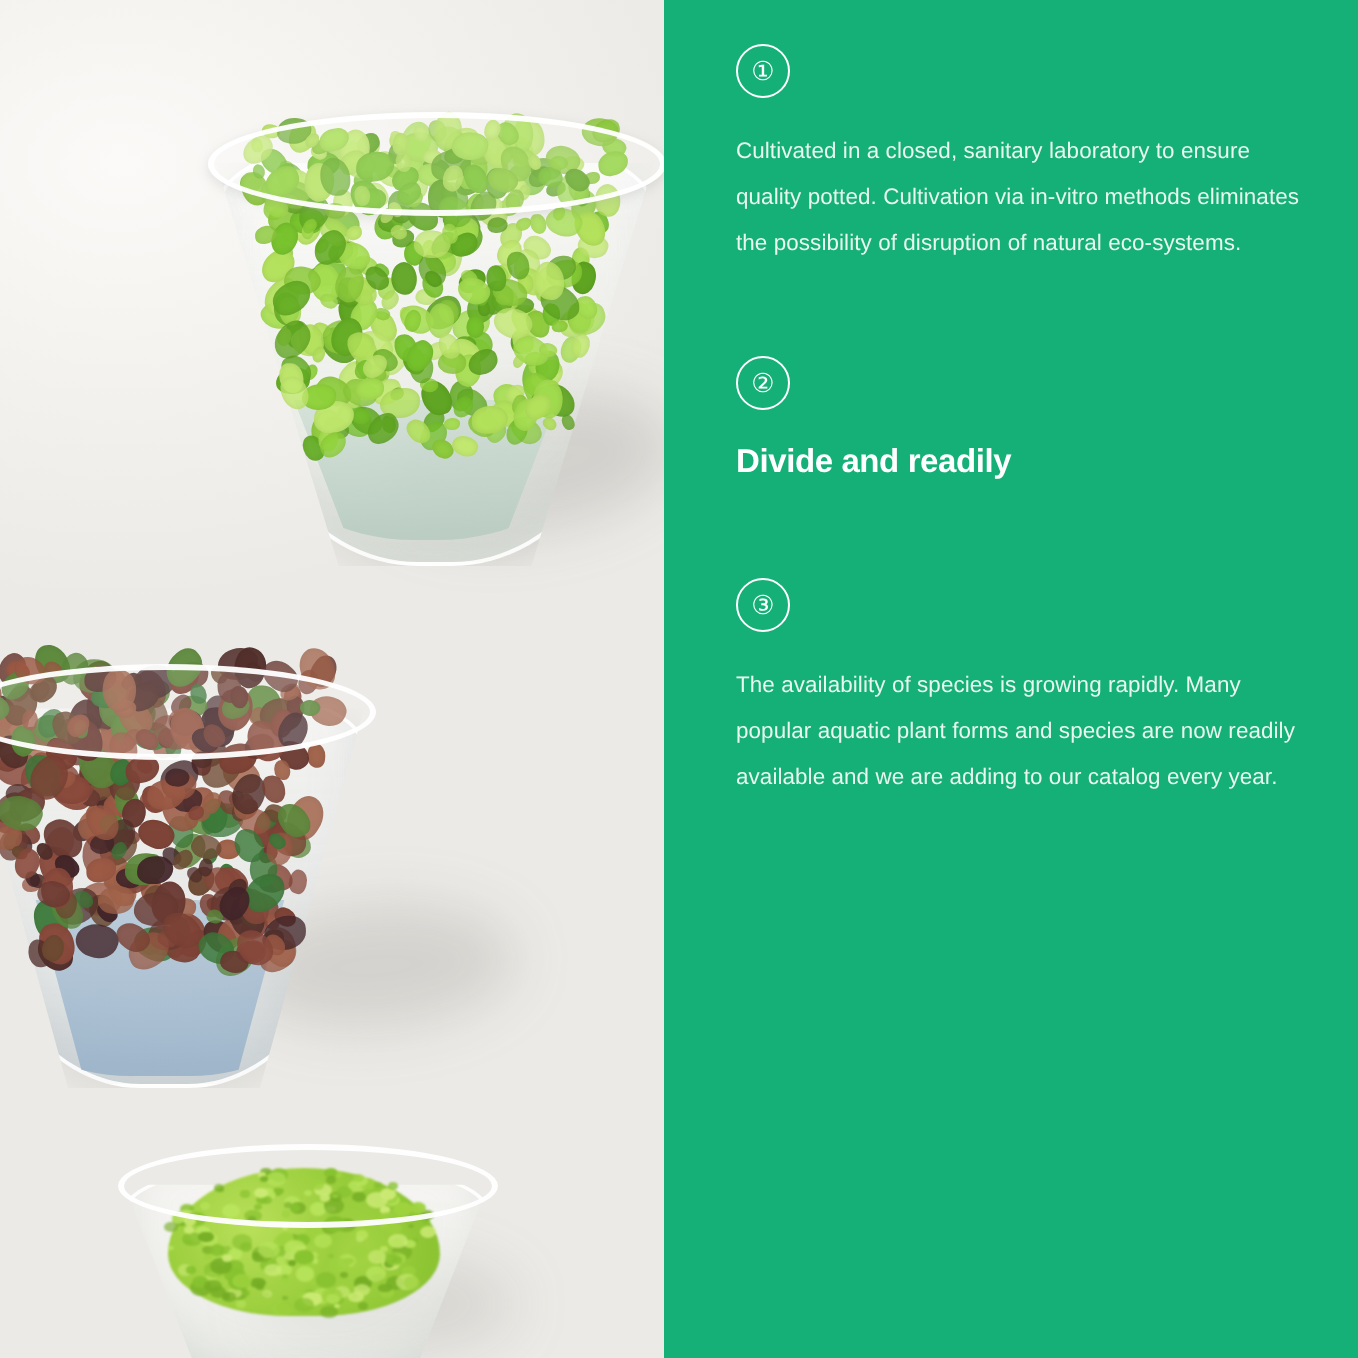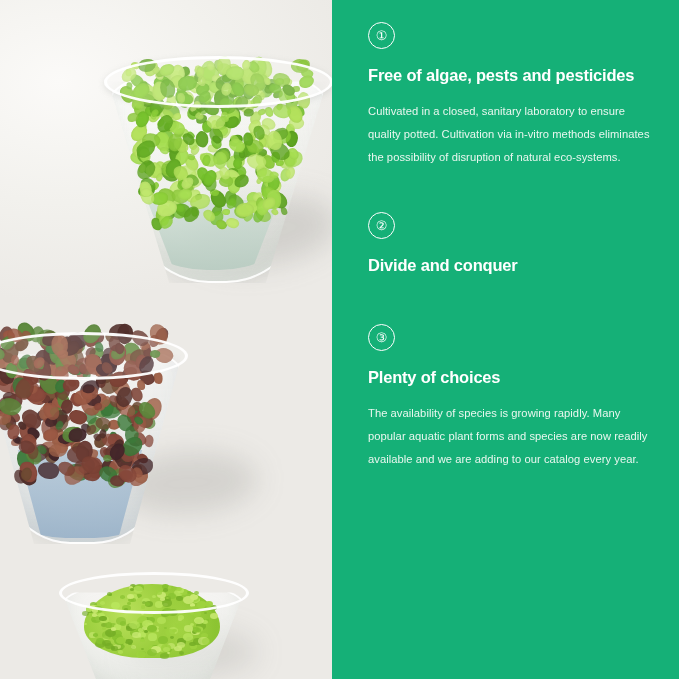--- a/index.html
+++ b/index.html
@@ -1149,30 +1149,28 @@
         </div>
       <div class="rim"></div>
     </div>
   </div>
 
   <div class="content-panel">
     <div class="blocks">
 
       <div class="block b1">
         <div class="num-circle">①</div>
-        <h2 class="block-title">Free of algae, pests and pesticides</h2>
         <p class="block-body">Cultivated in a closed, sanitary laboratory to ensure quality potted. Cultivation via in-vitro methods eliminates the possibility of disruption of natural eco-systems.</p>
       </div>
 
       <div class="block b2">
         <div class="num-circle">②</div>
-        <h2 class="block-title">Divide and conquer</h2>
+        <h2 class="block-title">Divide and readily</h2>
       </div>
 
       <div class="block">
         <div class="num-circle">③</div>
-        <h2 class="block-title">Plenty of choices</h2>
         <p class="block-body">The availability of species is growing rapidly. Many popular aquatic plant forms and species are now readily available and we are adding to our catalog every year.</p>
       </div>
 
     </div>
   </div>
 </div>
 
 </body></html>

